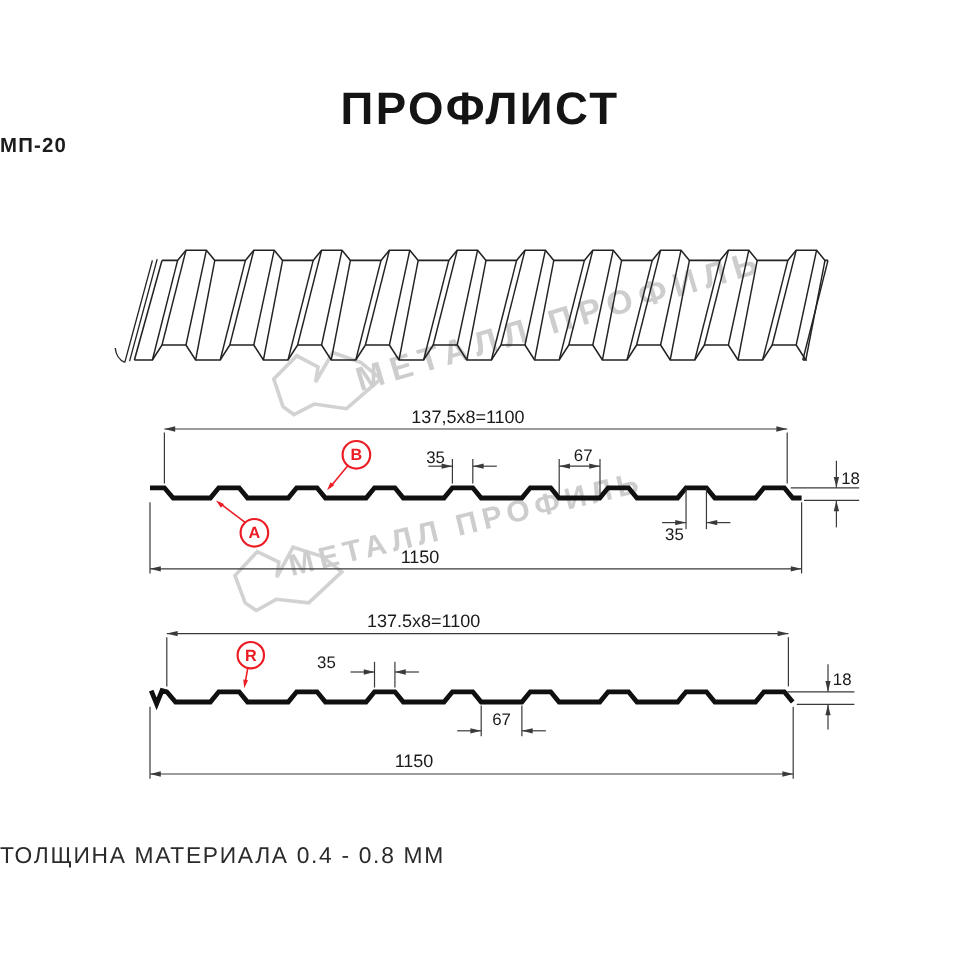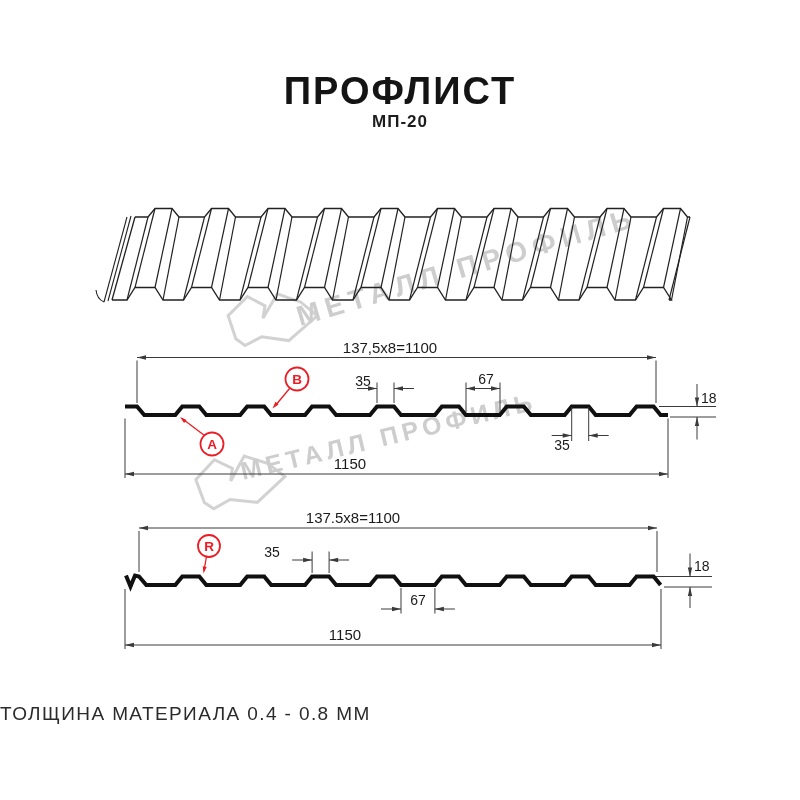--- a/index.html
+++ b/index.html
@@ -1,21 +1,21 @@
 <!DOCTYPE html>
 <html><head>
 <meta charset="utf-8">
 <style>
   html,body{margin:0;padding:0;background:#fff;}
   .page{position:relative;width:800px;height:800px;background:#fff;overflow:hidden;
         font-family:"Liberation Sans", sans-serif;}
   .abs{position:absolute;}
   .title{top:70px;left:0;width:800px;text-align:center;font-size:38px;font-weight:bold;
          letter-spacing:2px;color:#141414;}
-  .subtitle{top:112px;left:0;width:800px;text-align:center;font-size:17px;font-weight:bold;
+  .subtitle{top:112px;left:0;width:800px;font-size:17px;font-weight:bold;
             letter-spacing:1px;color:#1c1c1c;}
   .footer{top:703px;left:0;width:800px;text-align:left;font-size:19px;
           letter-spacing:1.4px;color:#2b2b2b;}
   svg text{font-family:"Liberation Sans", sans-serif;}
   .dimtxt{font-size:14px;fill:#1a1a1a;}
   .dimtxt-lg{font-size:15px;fill:#1a1a1a;}
   .marker{font-size:13.5px;font-weight:bold;}
   .wmtext{font-weight:bold;}
 </style>
 </head>

